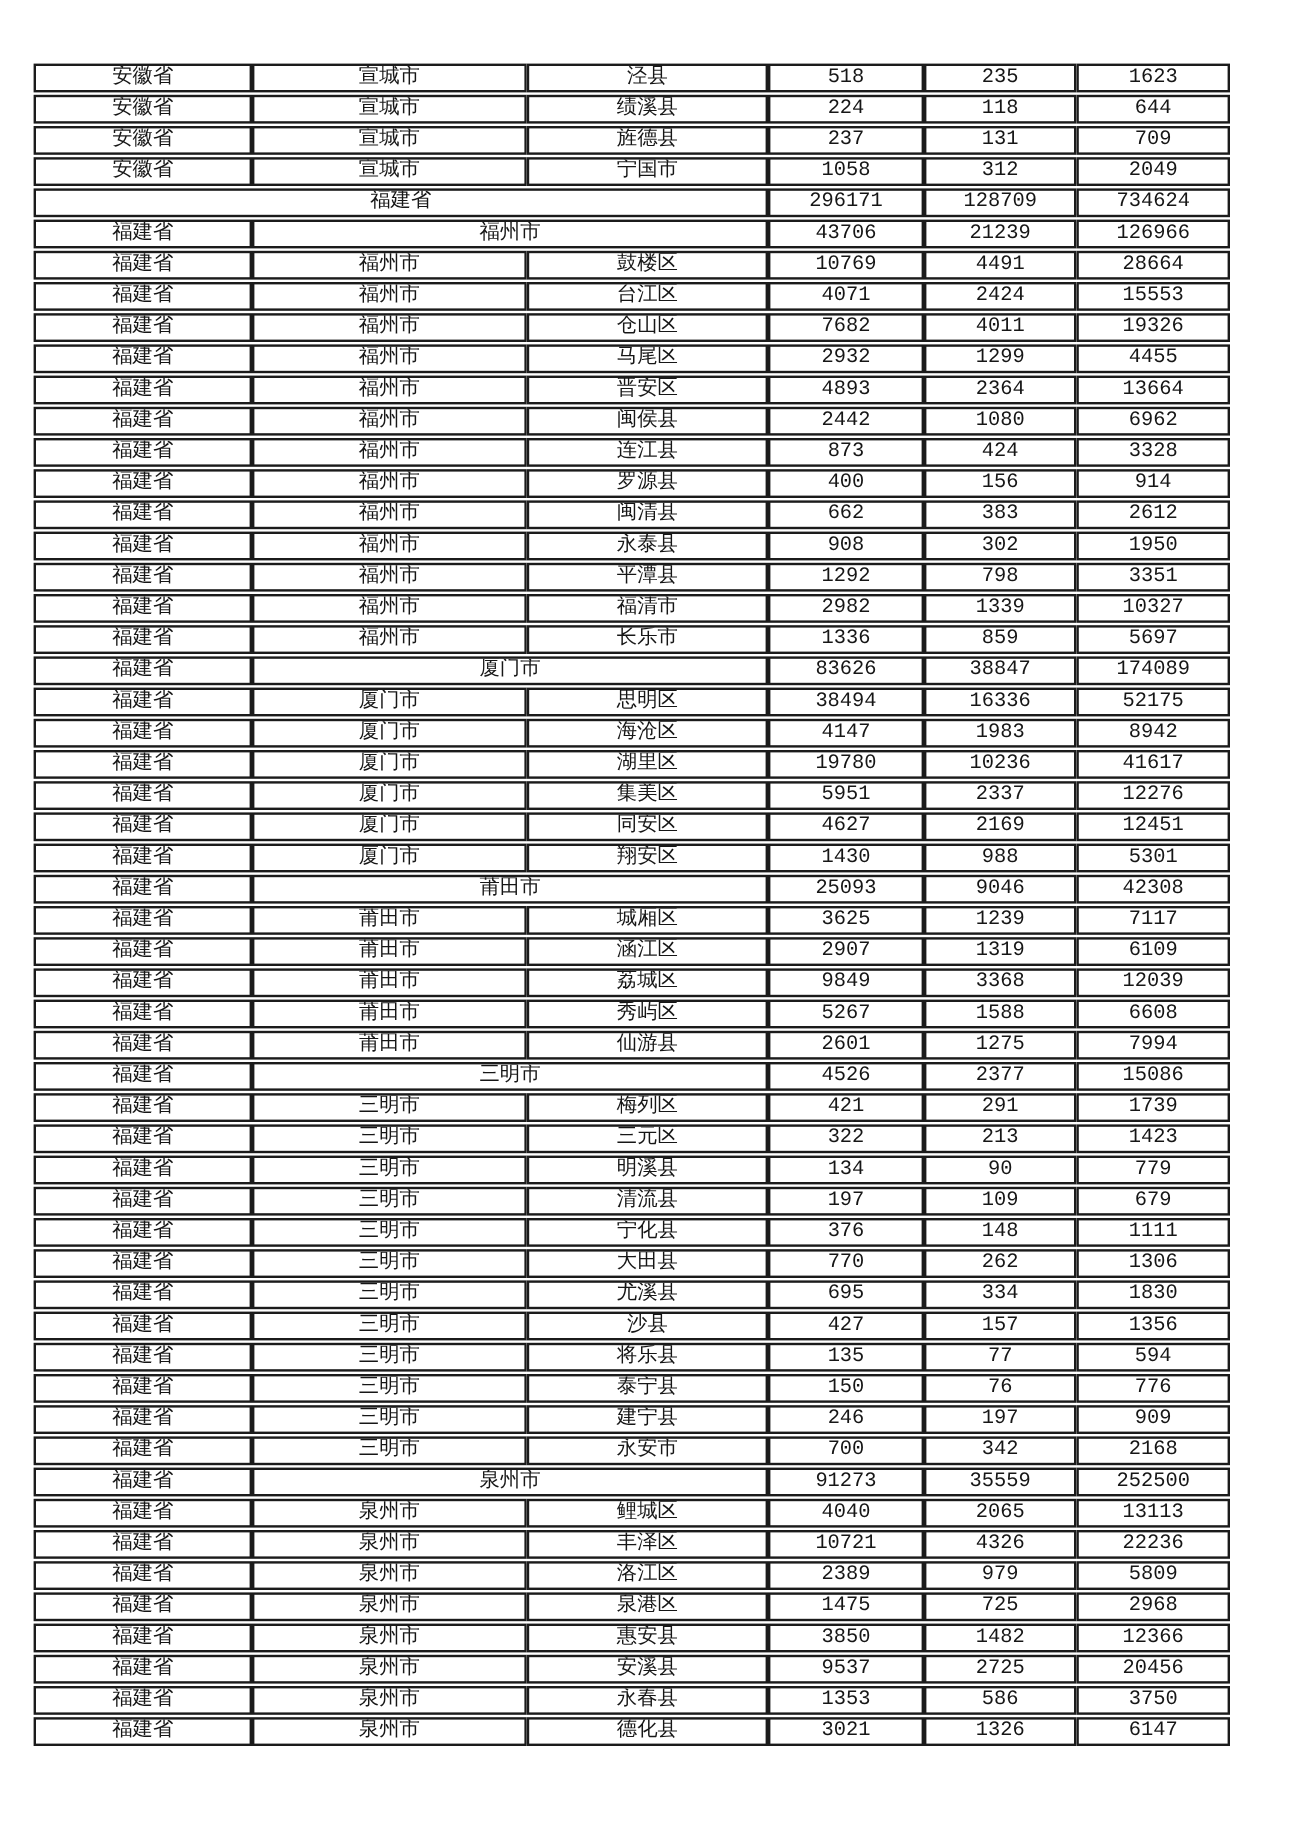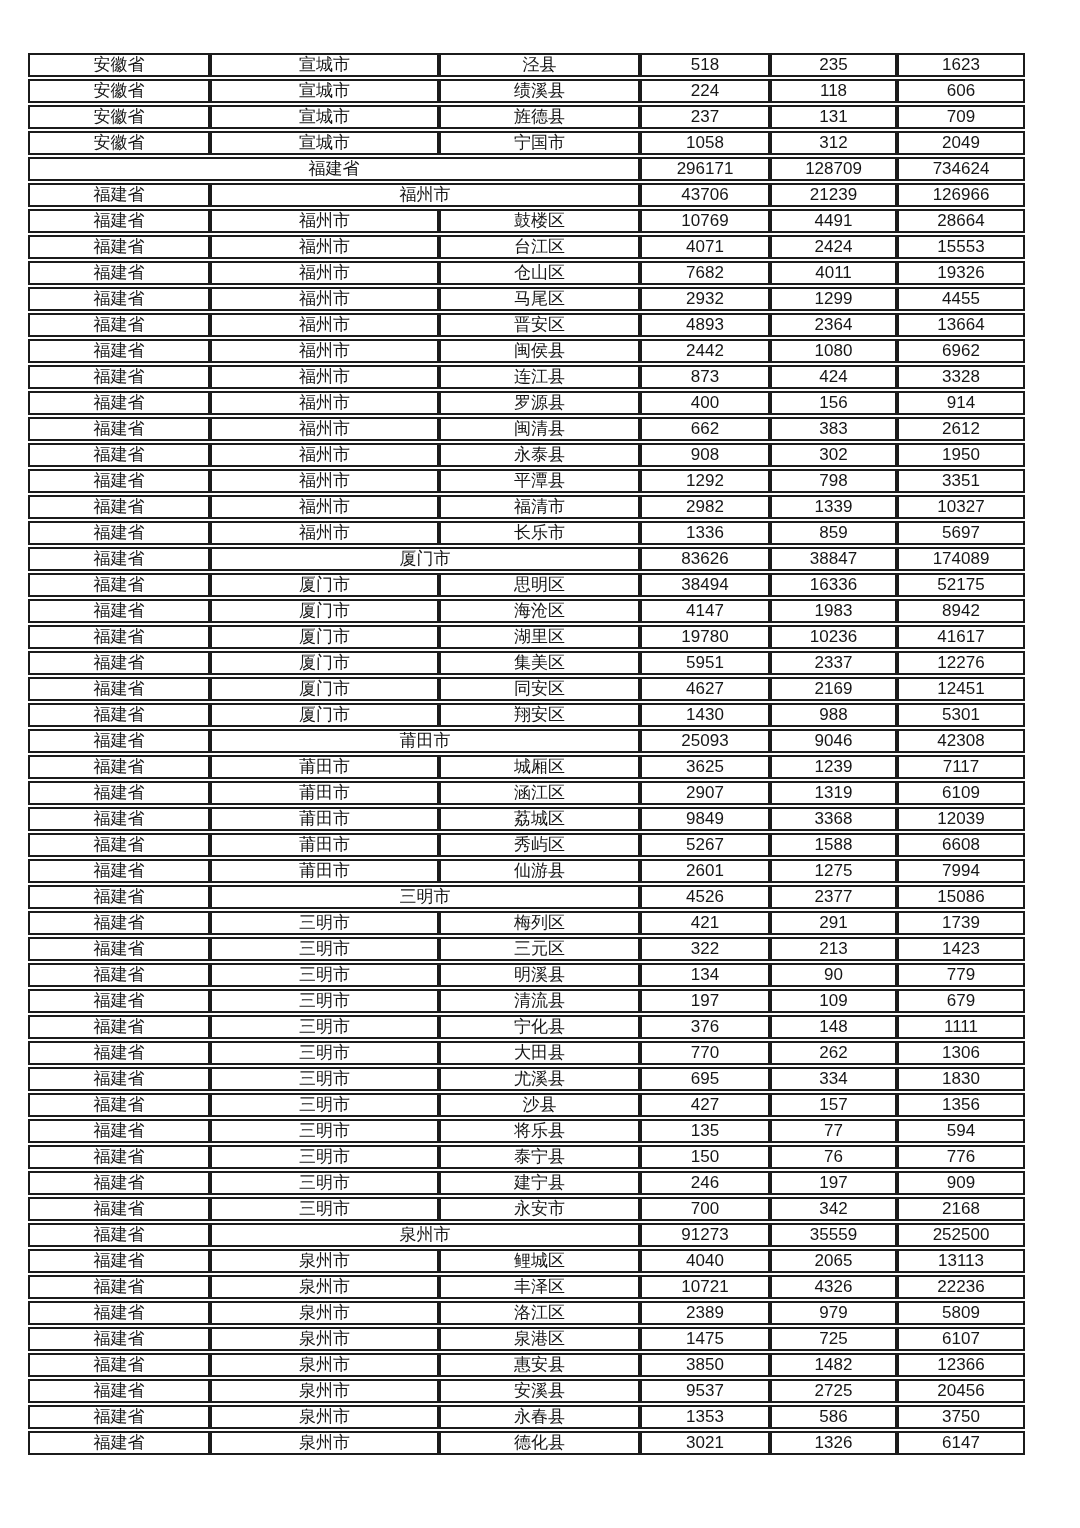--- a/index.html
+++ b/index.html
@@ -16,20 +16,21 @@
     width: 1080px;
     height: 1528px;
     background: #ffffff;
   }
   table.region-table {
     table-layout: fixed;
     border-collapse: separate;
     border-spacing: 0 2px;
     margin: 51px 0 0 28px;
     width: 997px;
+    font-family: Liberation Mono, monospace;
   }
   table.region-table td {
     box-sizing: border-box;
     border: 2px solid #1b1b1b;
     padding: 0;
     height: 24px;
     text-align: center;
     vertical-align: middle;
     font-size: 17px;
     line-height: 20px;
@@ -60,21 +61,21 @@
           <td>518</td>
           <td>235</td>
           <td>1623</td>
         </tr>
         <tr>
           <td>安徽省</td>
           <td>宣城市</td>
           <td>绩溪县</td>
           <td>224</td>
           <td>118</td>
-          <td>606</td>
+          <td>644</td>
         </tr>
         <tr>
           <td>安徽省</td>
           <td>宣城市</td>
           <td>旌德县</td>
           <td>237</td>
           <td>131</td>
           <td>709</td>
         </tr>
         <tr>
@@ -437,21 +438,21 @@
           <td>2389</td>
           <td>979</td>
           <td>5809</td>
         </tr>
         <tr>
           <td>福建省</td>
           <td>泉州市</td>
           <td>泉港区</td>
           <td>1475</td>
           <td>725</td>
-          <td>6107</td>
+          <td>2968</td>
         </tr>
         <tr>
           <td>福建省</td>
           <td>泉州市</td>
           <td>惠安县</td>
           <td>3850</td>
           <td>1482</td>
           <td>12366</td>
         </tr>
         <tr>

